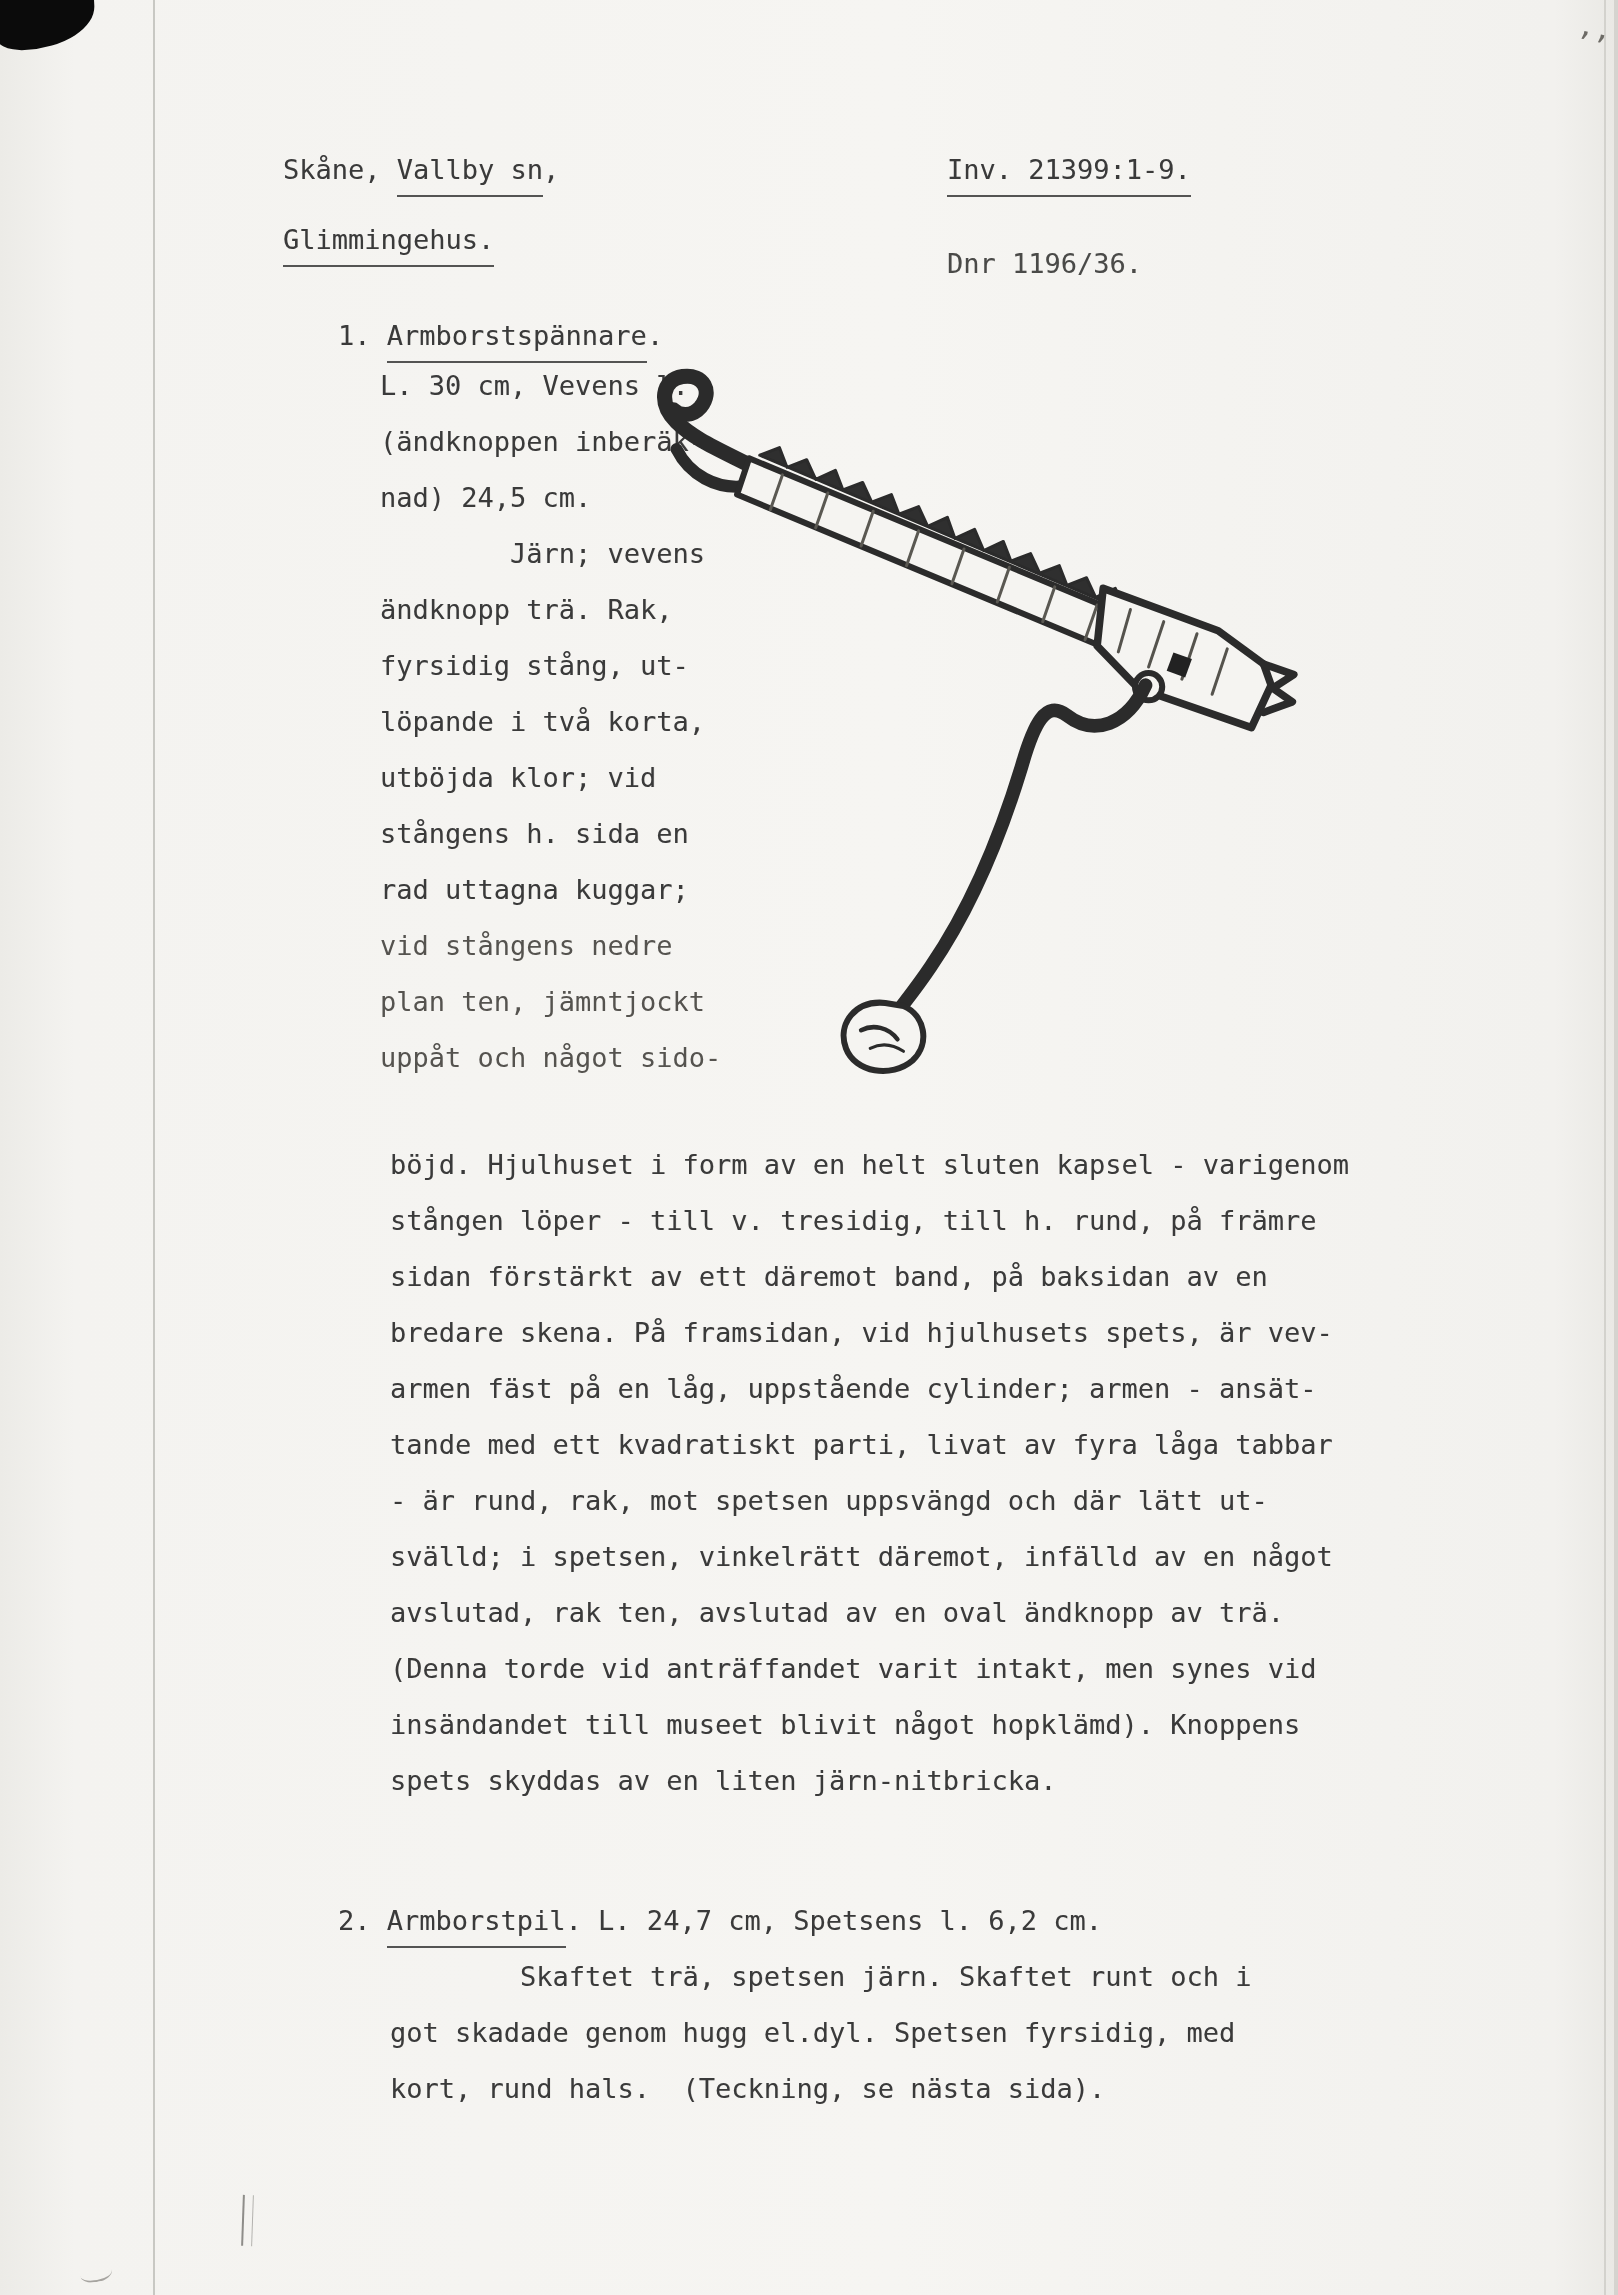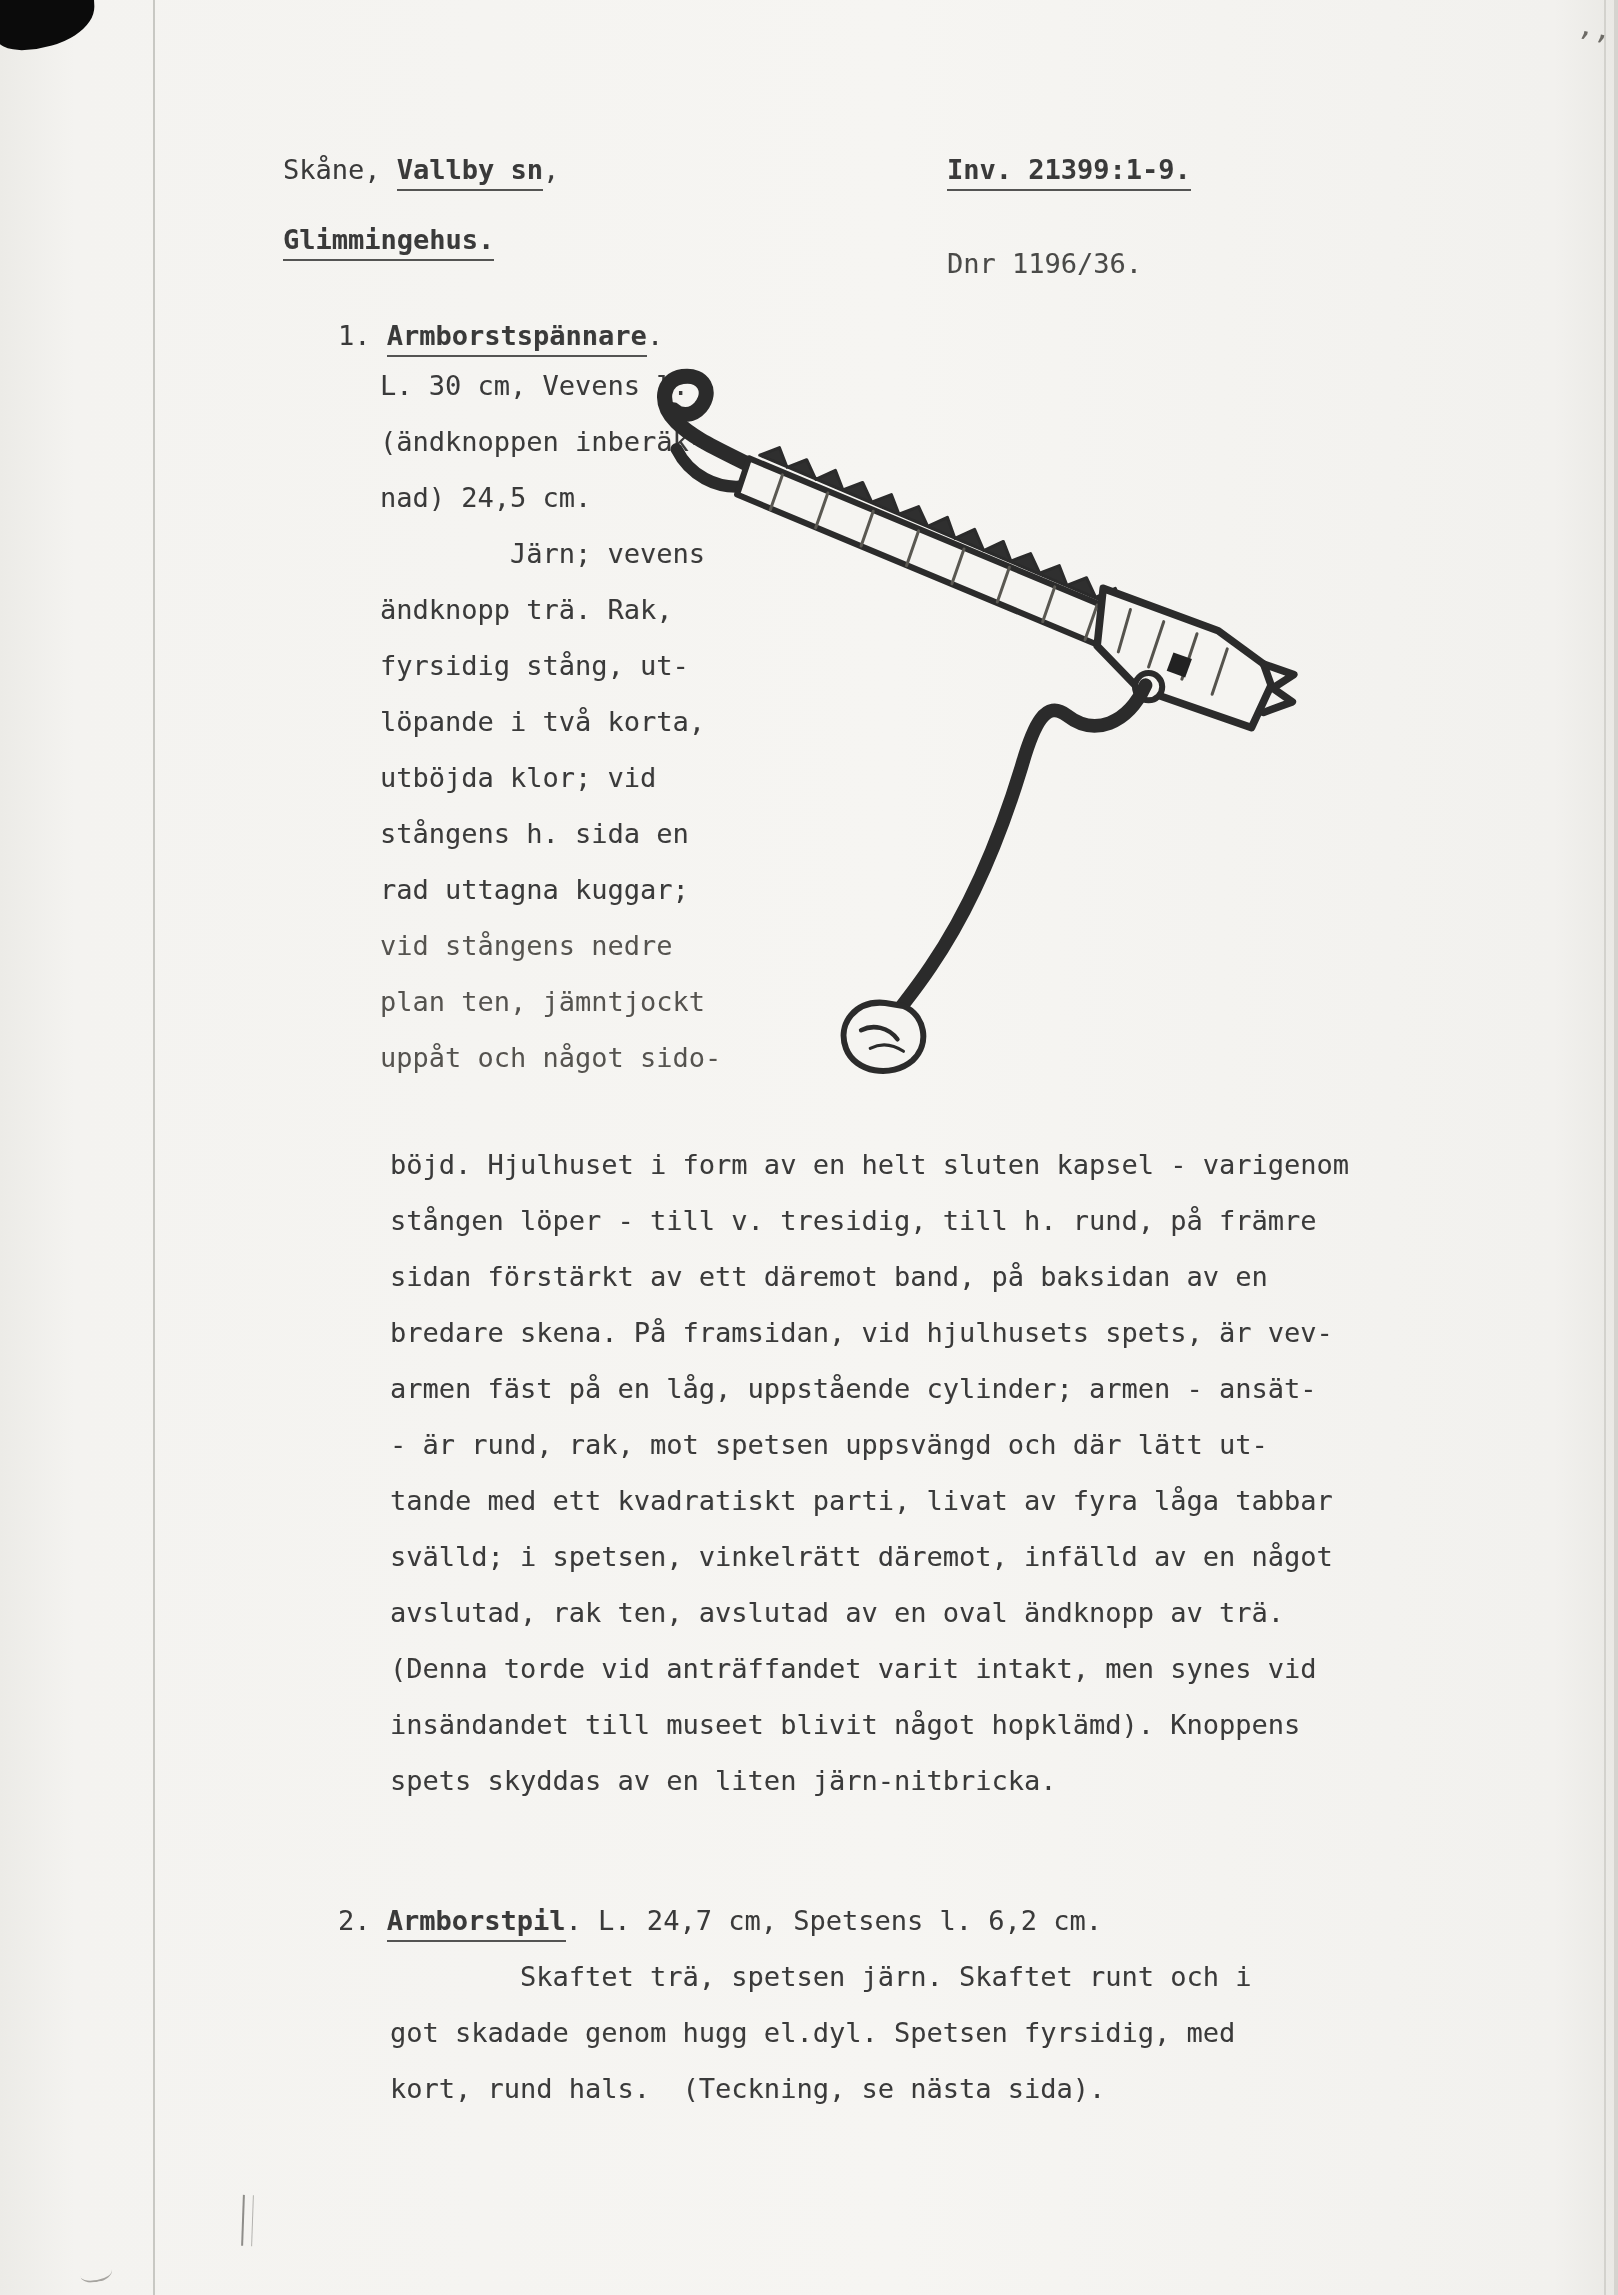--- a/index.html
+++ b/index.html
@@ -11,21 +11,21 @@
     overflow:hidden;
     font-family:"DejaVu Sans Mono","Liberation Mono",monospace;
     color:#3a3a3a;
   }
   .line {
     white-space:pre;
     font-size:27px;
     line-height:56px;
     text-shadow:0.3px 0.3px 0 rgba(40,40,40,0.18);
   }
-  .u { border-bottom:2.1px solid rgba(55,55,55,0.85); padding-bottom:4px;font-weight:bold; }
+  .u { border-bottom:2.1px solid rgba(55,55,55,0.85); padding-bottom:10px; }
 
   .header-left  { position:absolute; left:283px;  top:135px; }
   .header-left .line { line-height:70px; }
   .header-right { position:absolute; left:947px; top:135px; }
   .header-right .line { line-height:70px; }
   .header-right .dnr { margin-top:23.6px; color:#4a4a48; }
 
   .item1-heading { position:absolute; left:338px; top:308px; }
   .narrow-col    { position:absolute; left:380px; top:358px; }
   .full-col      { position:absolute; left:390px; top:1137px; }
@@ -150,22 +150,22 @@
       <path d="M 168 452 C 176 448 184 450 190 454" stroke-width="2"></path>
     </g>
   </svg>
 
   <div class="full-col">
       <div class="line">böjd. Hjulhuset i form av en helt sluten kapsel - varigenom</div>
       <div class="line">stången löper - till v. tresidig, till h. rund, på främre</div>
       <div class="line">sidan förstärkt av ett däremot band, på baksidan av en</div>
       <div class="line">bredare skena. På framsidan, vid hjulhusets spets, är vev-</div>
       <div class="line">armen fäst på en låg, uppstående cylinder; armen - ansät-</div>
+      <div class="line">tande med ett kvadratiskt parti, livat av fyra låga tabbar</div>
       <div class="line">- är rund, rak, mot spetsen uppsvängd och där lätt ut-</div>
-      <div class="line">tande med ett kvadratiskt parti, livat av fyra låga tabbar</div>
       <div class="line">svälld; i spetsen, vinkelrätt däremot, infälld av en något</div>
       <div class="line">avslutad, rak ten, avslutad av en oval ändknopp av trä.</div>
       <div class="line">(Denna torde vid anträffandet varit intakt, men synes vid</div>
       <div class="line">insändandet till museet blivit något hopklämd). Knoppens</div>
       <div class="line">spets skyddas av en liten järn-nitbricka.</div>
     </div>
 
   <div class="item2-heading line"><span>2. </span><span class="u">Armborstpil</span><span>. L. 24,7 cm, Spetsens l. 6,2 cm.</span></div>
 
   <div class="item2-col">

